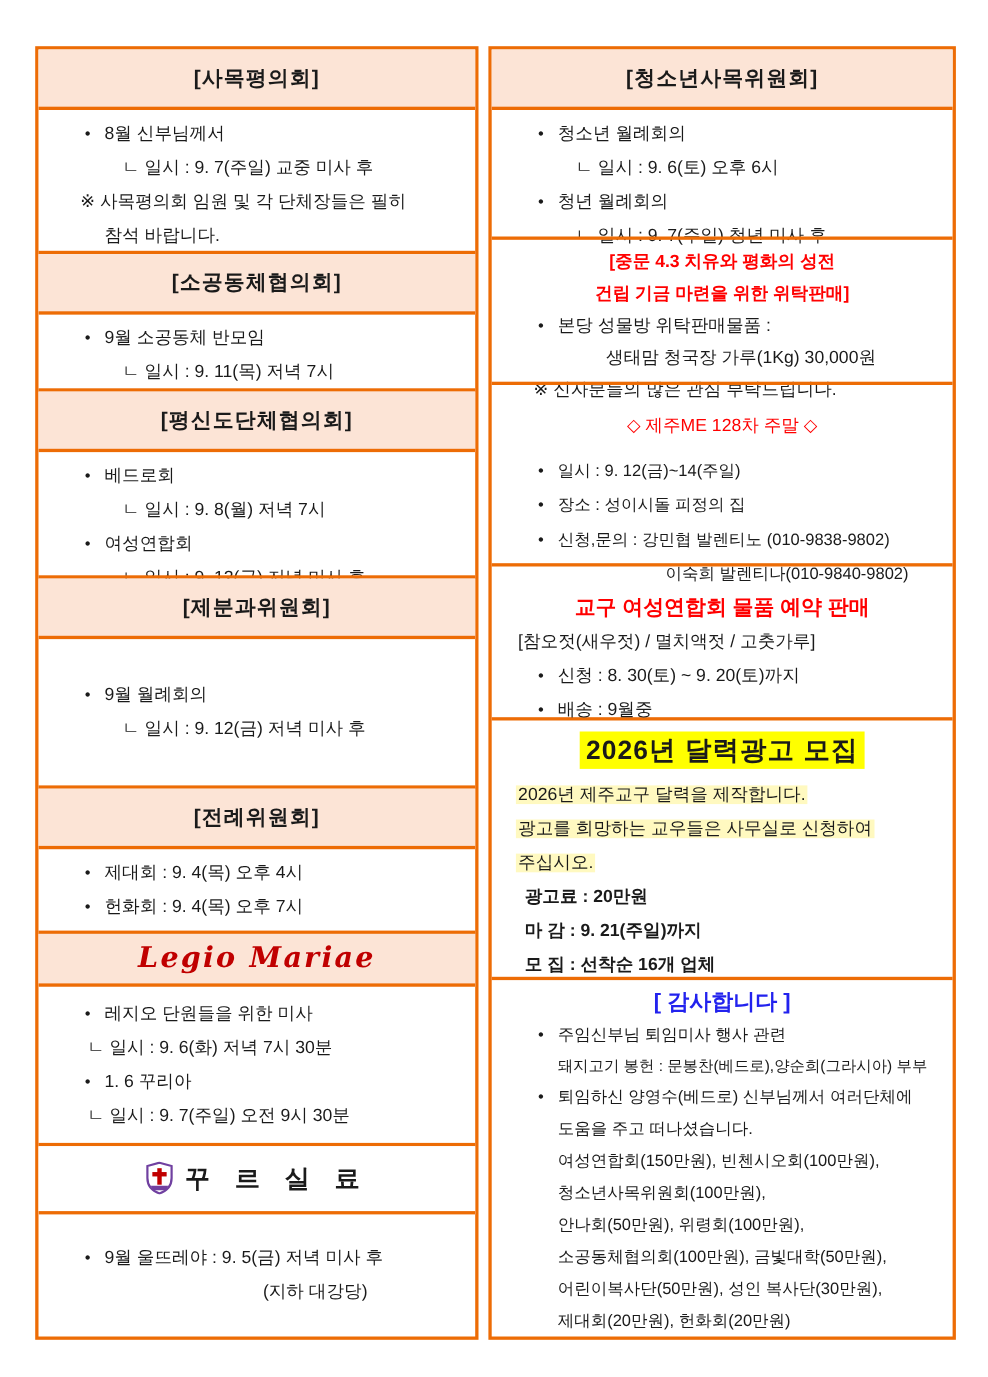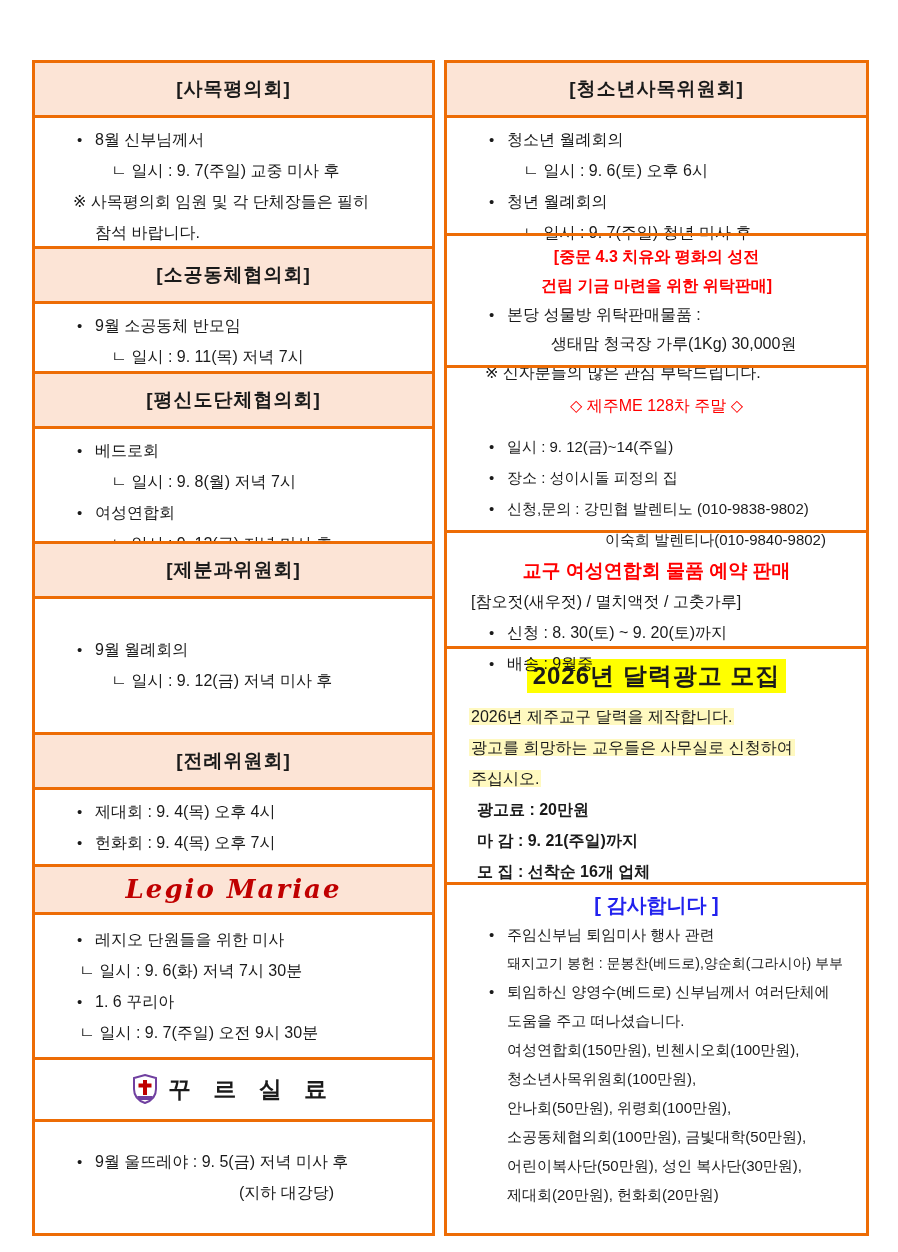--- a/index.html
+++ b/index.html
@@ -3,21 +3,21 @@
 <meta charset="utf-8">
 <style>
   * { box-sizing: border-box; margin: 0; padding: 0; }
   html,body { background:#ffffff; }
   body {
     width: 898px; height: 1252px;
     font-family: "Liberation Sans", "DejaVu Sans", sans-serif;
     color: #1a1a1a;
     position: relative;
   }
-  .sheet { position:absolute; left:32px; top:60px; display:flex; gap:9px; }
+  .sheet { position:absolute; left:32px; top:42px; display:flex; gap:9px; }
   .col { border:3px solid #ED6C05; background:#fff; display:flex; flex-direction:column; }
   .col-left  { width:403px; height:1176px; }
   .col-right { width:425px; height:1176px; }
 
   .sec { display:flex; flex-direction:column; border-top:3px solid #ED6C05; }
   .sec:first-child { border-top:none; }
 
   .hdr {
     height:55px; flex:0 0 auto;
     background:#FCE4D6; border-bottom:3px solid #ED6C05;
@@ -169,21 +169,21 @@
     <div class="sec" style="height:165px">
       <div class="body">
         <div class="ln t-center t-red" style="margin-bottom:14px">◇ 제주ME 128차  주말 ◇</div>
         <div class="ln bullet fs15">일시 : 9. 12(금)~14(주일)</div>
         <div class="ln bullet fs15">장소 : 성이시돌 피정의 집</div>
         <div class="ln bullet fs15">신청,문의 : 강민협 발렌티노 (010-9838-9802)</div>
         <div class="ln indent2 fs15">이숙희 발렌티나(010-9840-9802)</div>
       </div>
     </div>
 
-    <div class="sec" style="height:116px">
+    <div class="sec" style="height:140px">
       <div class="body">
         <div class="ln t-center t-red t-bold" style="font-size:19px">교구 여성연합회 물품 예약 판매</div>
         <div class="ln" style="padding-left:16px">[참오젓(새우젓) / 멸치액젓 / 고춧가루]</div>
         <div class="ln bullet">신청 : 8. 30(토) ~ 9. 20(토)까지</div>
         <div class="ln bullet">배송 : 9월중</div>
       </div>
     </div>
 
     <div class="sec" style="height:236px">
       <div class="body">

